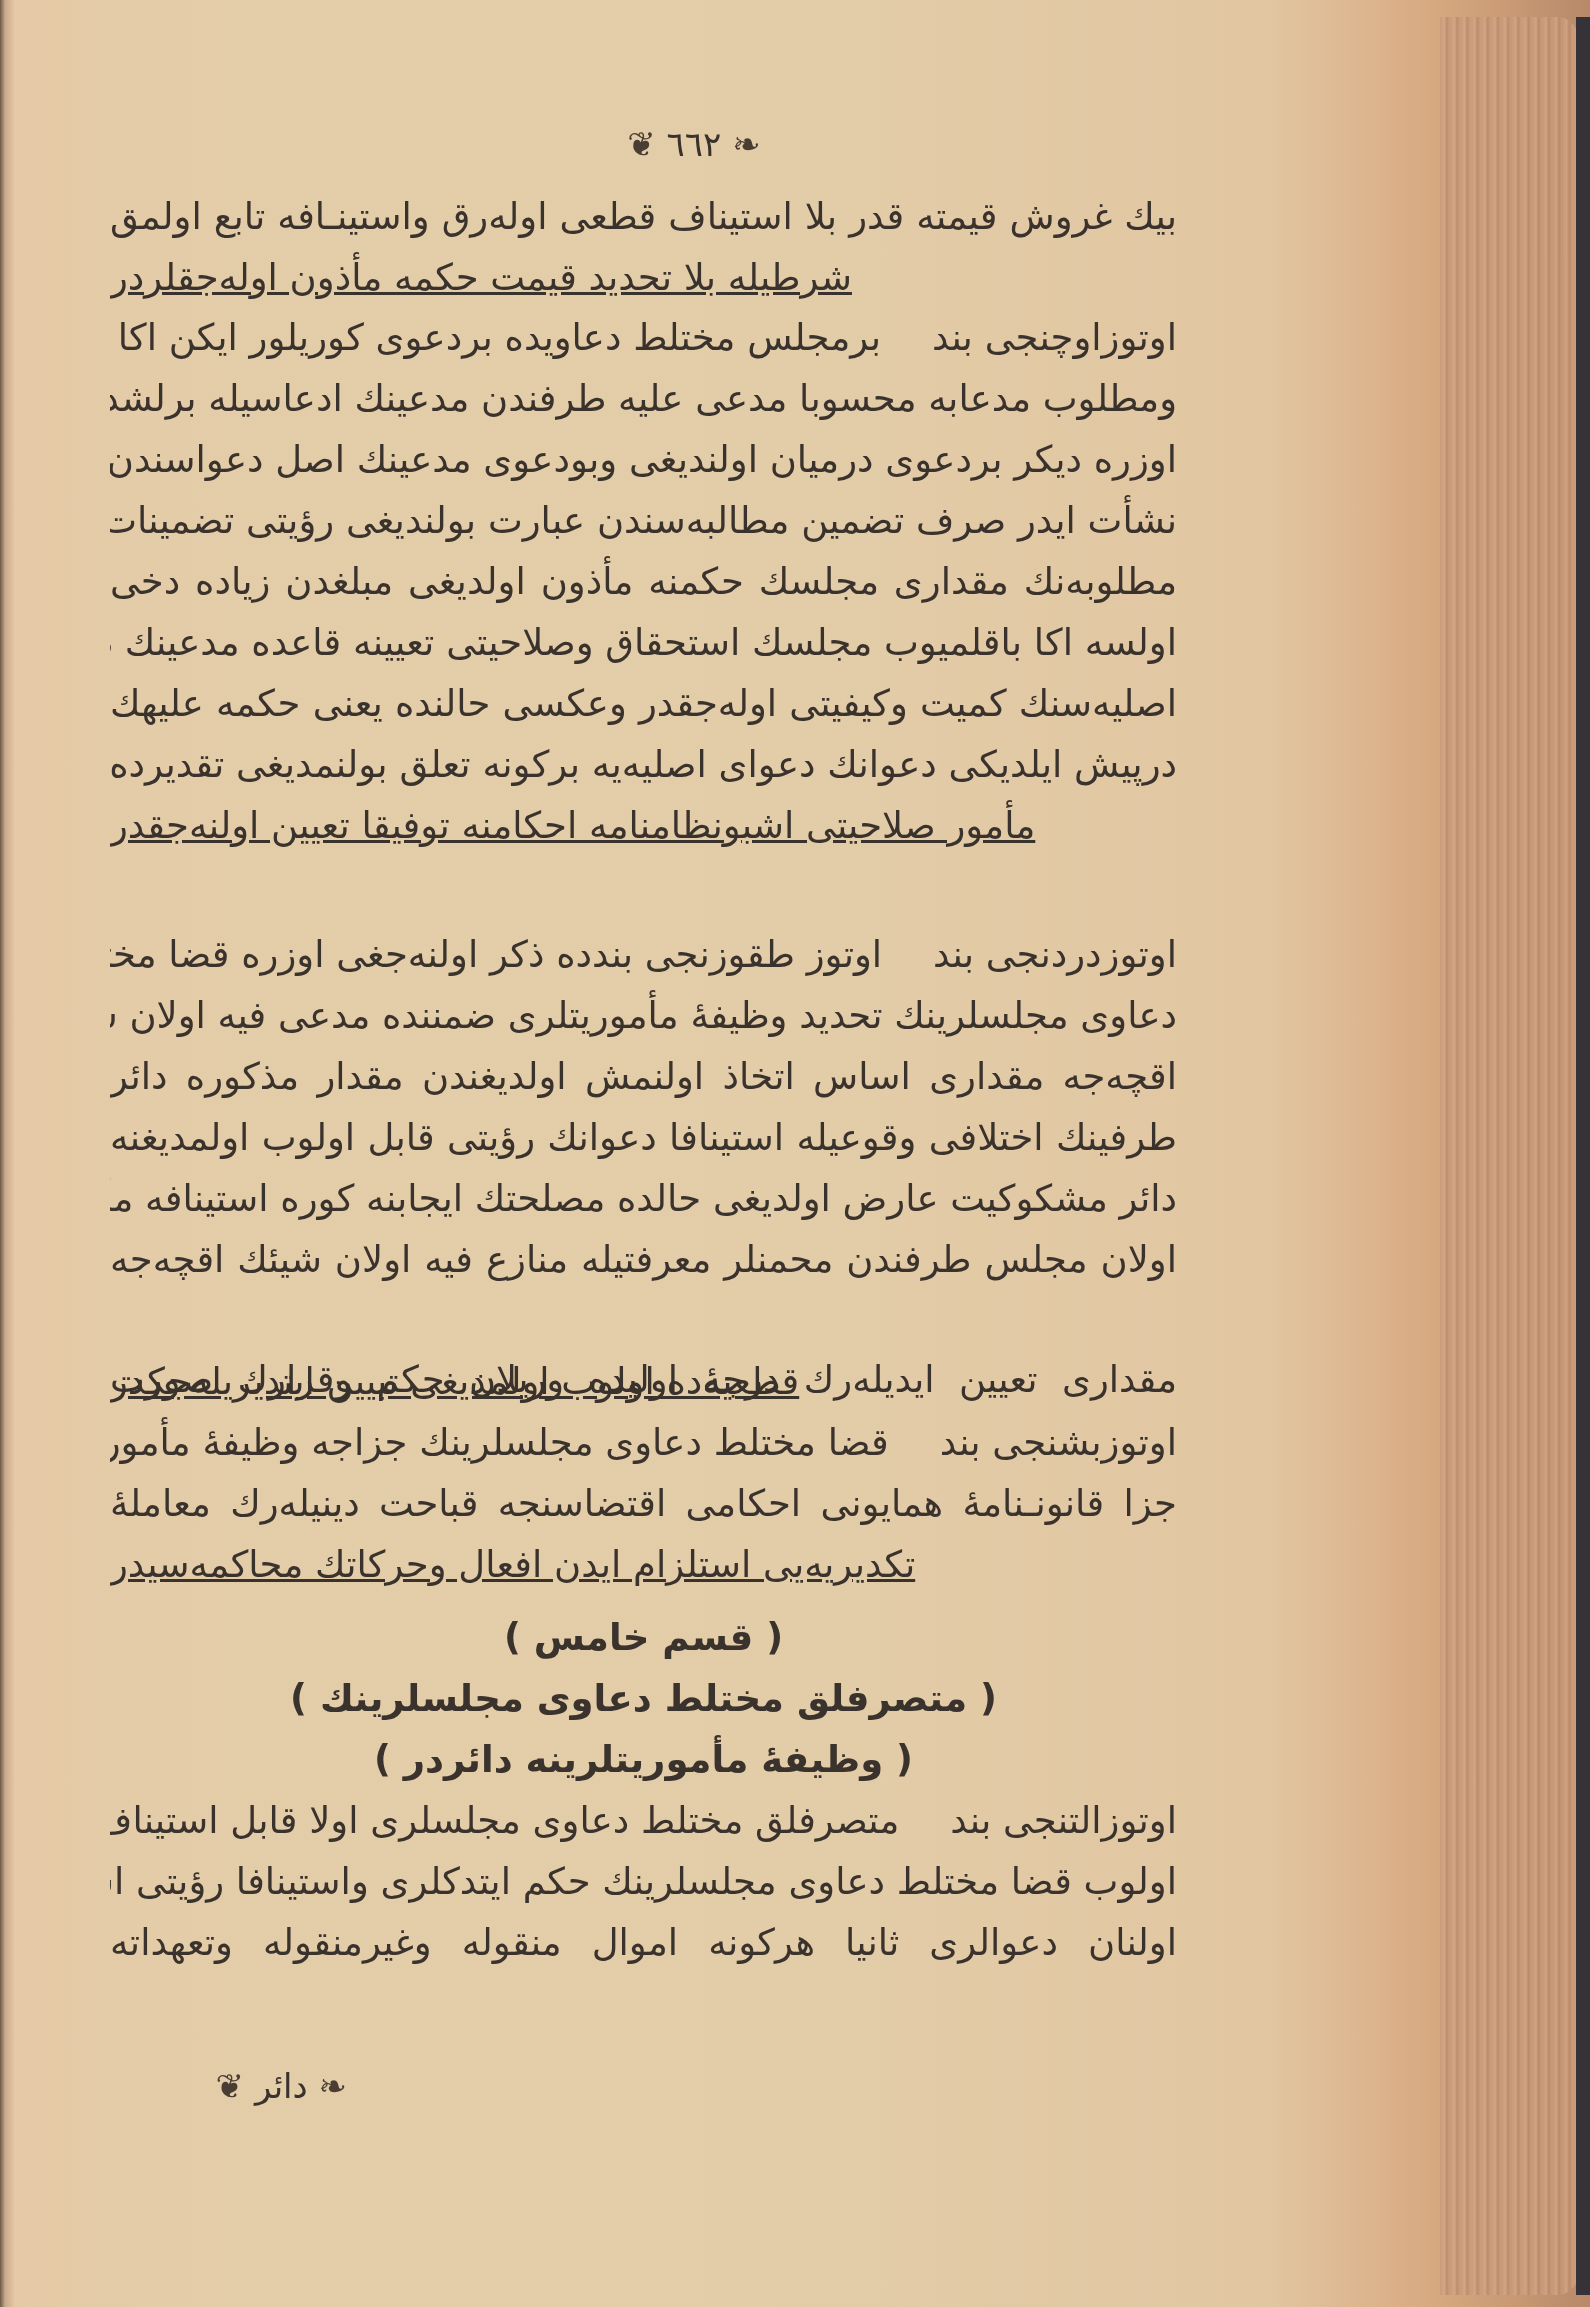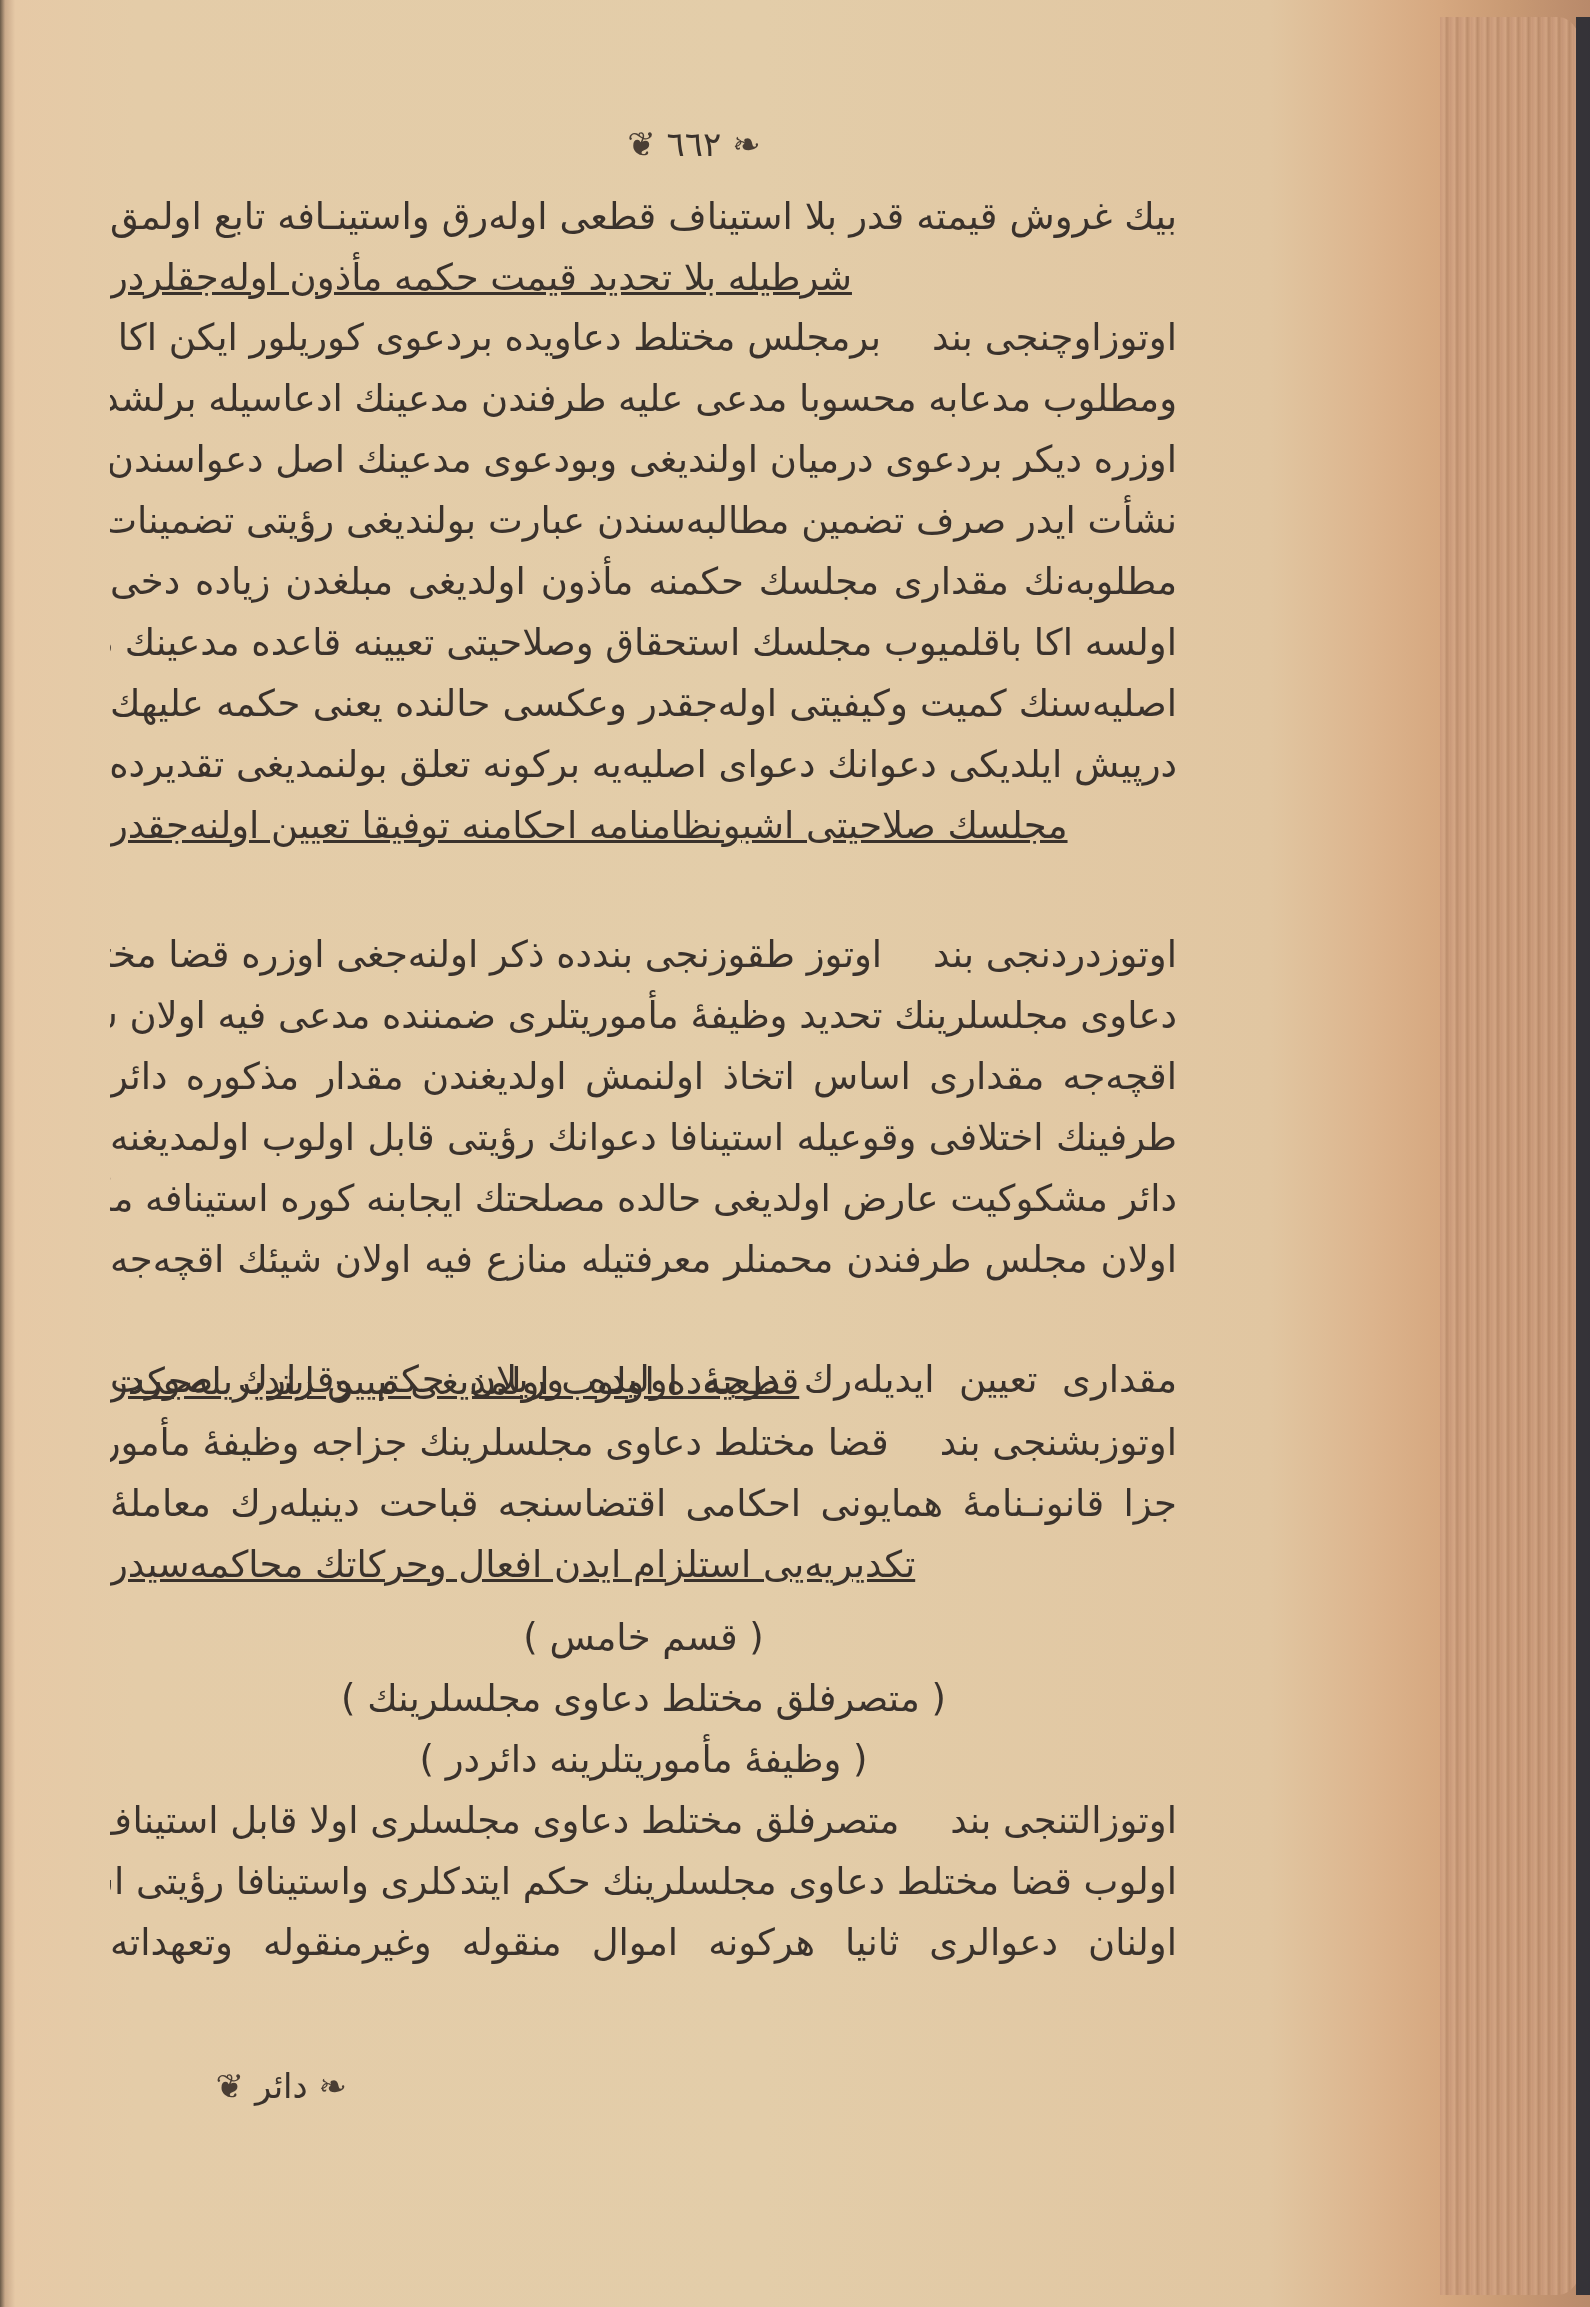--- a/index.html
+++ b/index.html
@@ -32,21 +32,21 @@
     text-align: center; font-size: 34px; height: 68px; line-height: 68px;
     position: absolute; left: 457px; top: 0; width: 254px;
   }
   .orn { color: #4a3e34; font-size: 34px; }
   .line {
     position: absolute; left: 0; width: 1067px; font-size: 37px; height: 64px; line-height: 64px;
     white-space: nowrap; overflow: hidden;
     text-align: justify; text-align-last: justify;
   }
   .line.short { text-align-last: auto; text-align: left; text-decoration: underline; }
-  .line.center { text-align: center; text-align-last: center; }
+  .line.center { text-align: center; text-align-last: center; font-weight: bold; }
   .article-label { padding-left: 51px; }
   .footer {
     position: absolute; left: 85px; top: 1956px; font-size: 34px; width: 152px; text-align: right;
   }
 </style>
 </head>
 <body>
 
 <div class="scan"></div>
 <div class="page-edge"></div>
@@ -65,21 +65,21 @@
   <div class="line" style="top:196px">
     <span class="article-label">اوتوزاوچنجى بند</span><span>برمجلس مختلط دعاويده بردعوى كوريلور ايكن اكا مقابله</span>
   </div>
   <div class="line" style="top:257px">ومطلوب مدعابه محسوبا مدعى عليه طرفندن مدعينك ادعاسيله برلشديرلمك</div>
   <div class="line" style="top:318px">اوزره ديكر بردعوى درميان اولنديغى وبودعوى مدعينك اصل دعواسندن</div>
   <div class="line" style="top:379px">نشأت ايدر صرف تضمين مطالبه‌سندن عبارت بولنديغى رؤيتى تضمينات</div>
   <div class="line" style="top:440px">مطلوبه‌نك مقدارى مجلسك حكمنه مأذون اولديغى مبلغدن زياده دخى</div>
   <div class="line" style="top:501px">اولسه اكا باقلميوب مجلسك استحقاق وصلاحيتى تعيينه قاعده مدعينك دعواى</div>
   <div class="line" style="top:562px">اصليه‌سنك كميت وكيفيتى اوله‌جقدر وعكسى حالنده يعنى حكمه عليهك</div>
   <div class="line" style="top:623px">درپيش ايلديكى دعوانك دعواى اصليه‌يه بركونه تعلق بولنمديغى تقديرده</div>
-  <div class="line short" style="top:684px">مجلسك صلاحيتى اشبونظامنامه احكامنه توفيقا تعيين اولنه‌جقدر</div>
+  <div class="line short" style="top:684px">مأمور صلاحيتى اشبونظامنامه احكامنه توفيقا تعيين اولنه‌جقدر</div>
 
   <div class="line" style="top:813px">
     <span class="article-label">اوتوزدردنجى بند</span><span>اوتوز طقوزنجى بندده ذكر اولنه‌جغى اوزره قضا مختلط</span>
   </div>
   <div class="line" style="top:874px">دعاوى مجلسلرينك تحديد وظيفهٔ مأموريتلرى ضمننده مدعى فيه اولان شيئك</div>
   <div class="line" style="top:935px">اقچه‌جه مقدارى اساس اتخاذ اولنمش اولديغندن مقدار مذكوره دائر</div>
   <div class="line" style="top:996px">طرفينك اختلافى وقوعيله استينافا دعوانك رؤيتى قابل اولوب اولمديغنه</div>
   <div class="line" style="top:1057px">دائر مشكوكيت عارض اولديغى حالده مصلحتك ايجابنه كوره استينافه مأمور</div>
   <div class="line" style="top:1118px">اولان مجلس طرفندن محمنلر معرفتيله منازع فيه اولان شيئك اقچه‌جه</div>
   <div class="line" style="top:1238px">مقدارى تعيين ايديله‌رك درجهٔ اوليده وريلان حكم وقرارك صورت</div>

